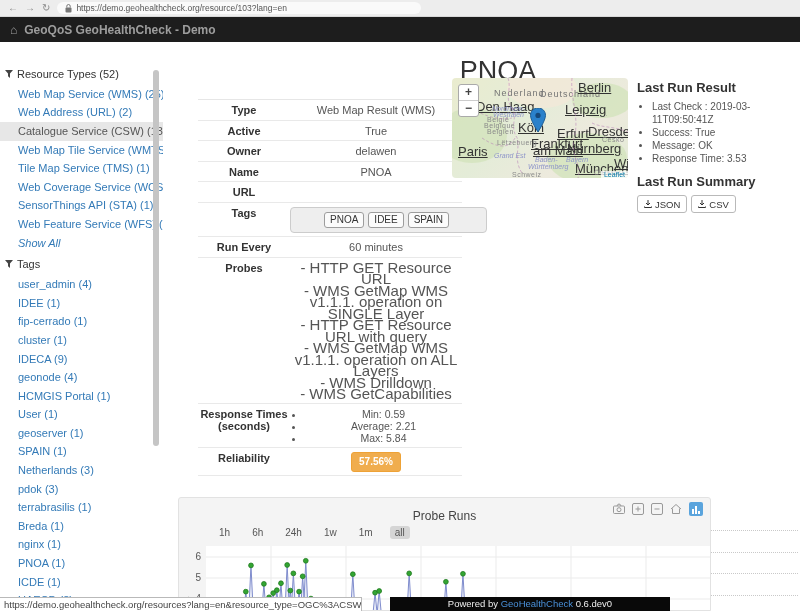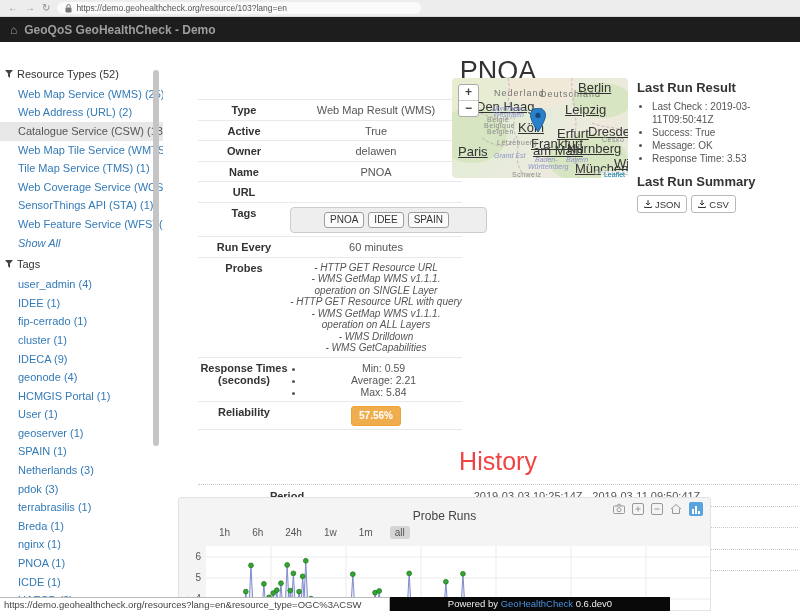--- a/index.html
+++ b/index.html
@@ -30,21 +30,21 @@
   .main{position:absolute;left:198px;top:42px;width:600px;text-align:center;}
   .page-title{font-size:27px;font-weight:500;margin:14px 0 12px;color:#333;}
   .details{width:264px;border-top:1px solid #e6e6e6;}
   .det-row{display:flex;border-bottom:1px solid #e9e9e9;padding:4px 0 3px;}
   .det-label{width:92px;flex:none;font-weight:bold;font-size:11px;line-height:12.5px;color:#333;}
   .det-value{flex:1;font-size:11px;line-height:12.5px;color:#555;}
   .det-value a{color:#337ab7;text-decoration:none;word-break:break-all;}
   .tags-box{background:#eee;border:1px solid #ccc;border-radius:4px;padding:4px 5px;display:block;width:185px;}
   .tag-badge{display:inline-block;border:1px solid #9d9d9d;background:#fbfbfb;border-radius:3px;
              padding:1px 5px;font-size:10px;color:#333;margin-right:4px;}
-  .probe-line{font-size:10px;line-height:11.5px;color:#555;font-style:italic;}
+  .probe-line{font-size:15px;line-height:11.5px;color:#555;}
   .rt-list{margin:0;padding-left:15px;font-size:10.5px;line-height:12px;color:#555;}
   .rel-badge{display:inline-block;background:#f0ad4e;border:1px solid #eea236;color:#fff;font-weight:bold;
              font-size:10px;padding:3px 7px;border-radius:3px;}
   
   .hist-title{font-size:25px;font-weight:500;margin:17px 0 8px;color:#ef4444;}
   .hist-row{display:flex;border-top:1px dotted #c9c9c9;padding:4.5px 0 4px;}
   .hist-row:last-of-type{border-bottom:1px dotted #c9c9c9;}
   .hist-label{width:178px;flex:none;font-weight:bold;font-size:11px;}
   .hist-value{flex:1;font-size:11px;color:#555;}
   
@@ -80,21 +80,21 @@
   .mb-ic{width:12px;height:12px;display:inline-block;}
   .plotly-logo{width:14px;height:14px;background:#5aa4dd;border-radius:2px;display:flex;align-items:flex-end;
                justify-content:center;gap:1px;padding:2px;box-sizing:border-box;}
   .pl-bar{width:2px;background:#fff;display:inline-block;}
   .range-btns{position:absolute;top:28px;left:35px;display:flex;gap:12px;font-size:10px;color:#555;
               align-items:center;z-index:4;}
   .range-btn{padding:1px 5px;cursor:pointer;}
   .range-btn.active{background:#d5d5d5;border-radius:3px;}
   .plot-svg{position:absolute;left:0;top:0;}
   
-  .status-bar{position:absolute;left:0;bottom:0;width:390px;height:14px;background:#fff;
+  .status-bar{position:absolute;left:0;bottom:0;width:362px;height:14px;background:#fff;
               border-top:1px solid #b9b9b9;border-right:1px solid #b9b9b9;z-index:20;
               font-size:9.5px;color:#444;line-height:14px;padding-left:4px;box-sizing:border-box;
               white-space:nowrap;overflow:hidden;}
   .footer-bar{position:absolute;left:390px;bottom:0;width:280px;height:14px;background:#090909;z-index:19;
               color:#eee;font-size:9.5px;line-height:14px;text-align:center;white-space:nowrap;}
   .footer-bar a{color:#4a90d9;text-decoration:none;}
 </style>
 </head>
 <body>
 

